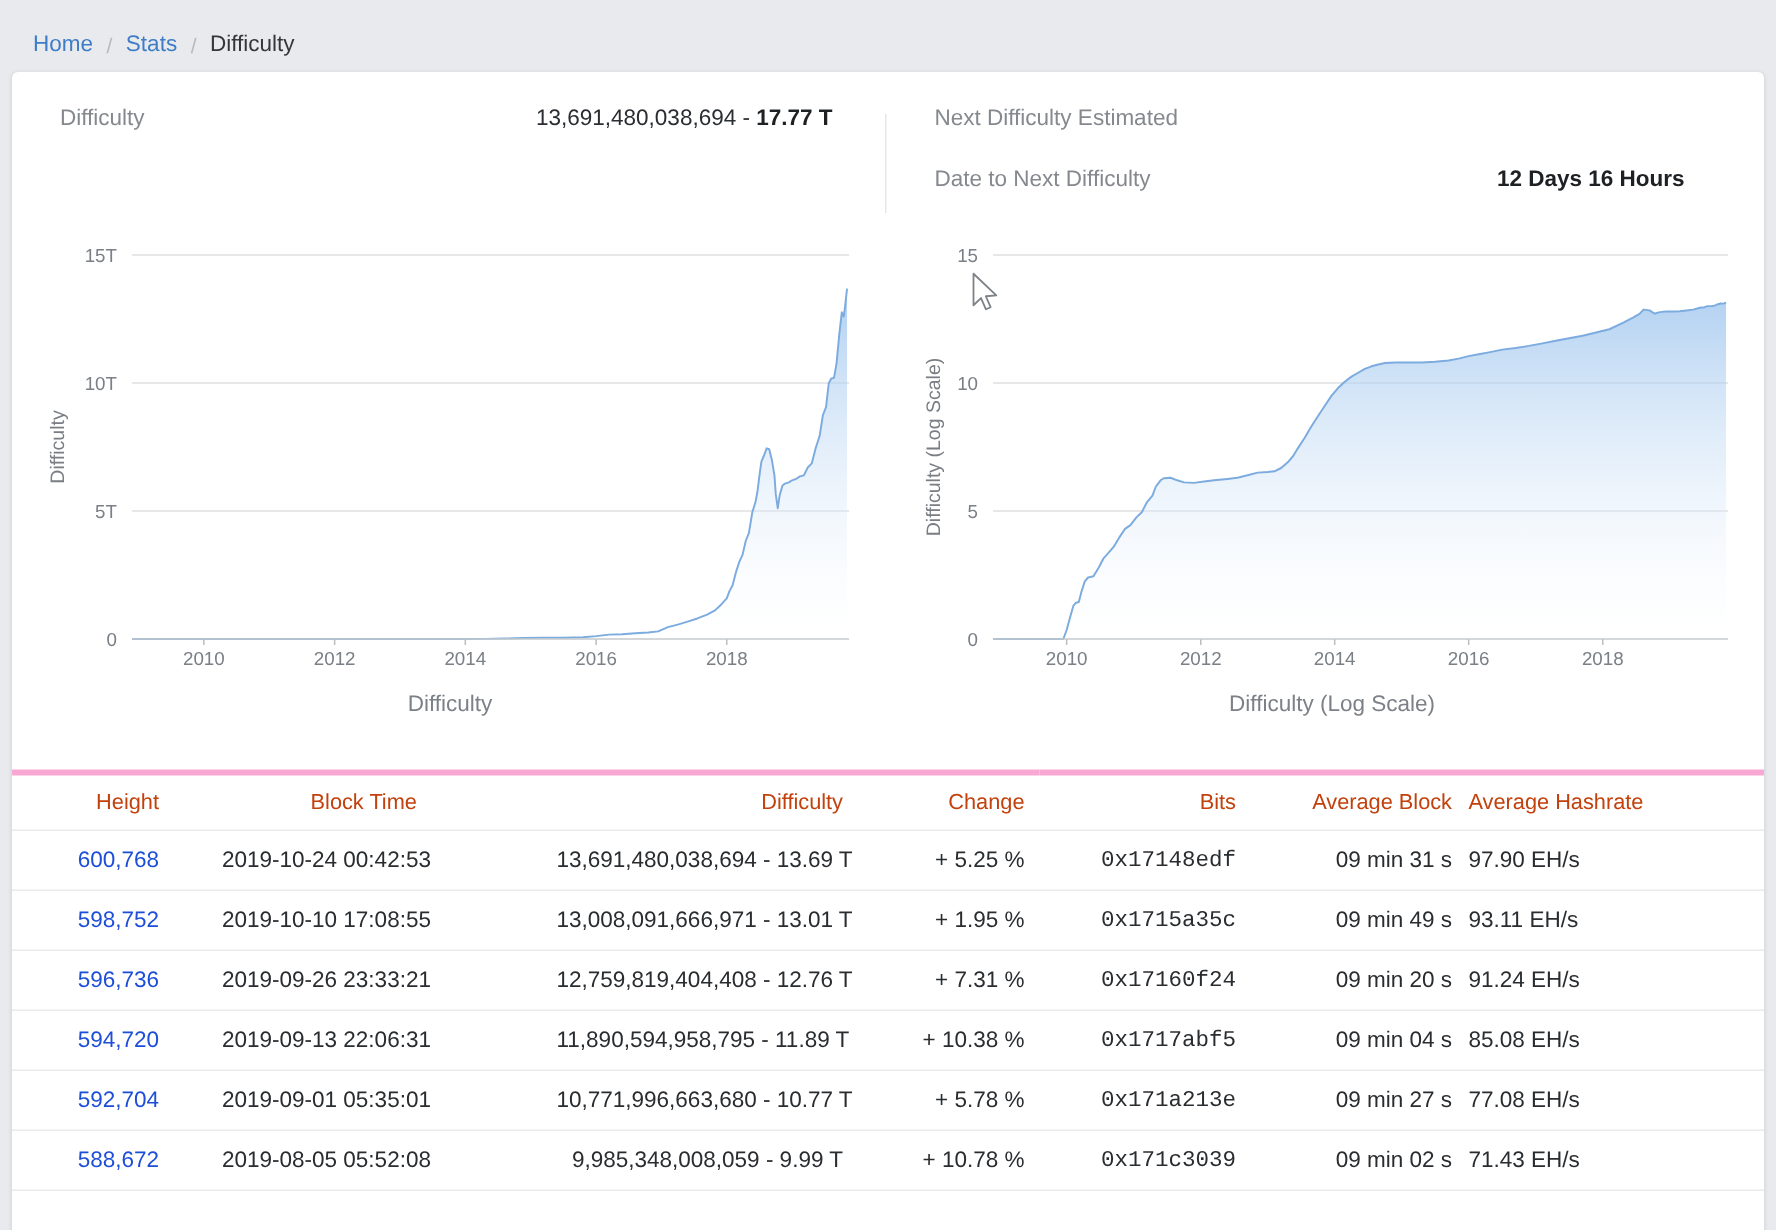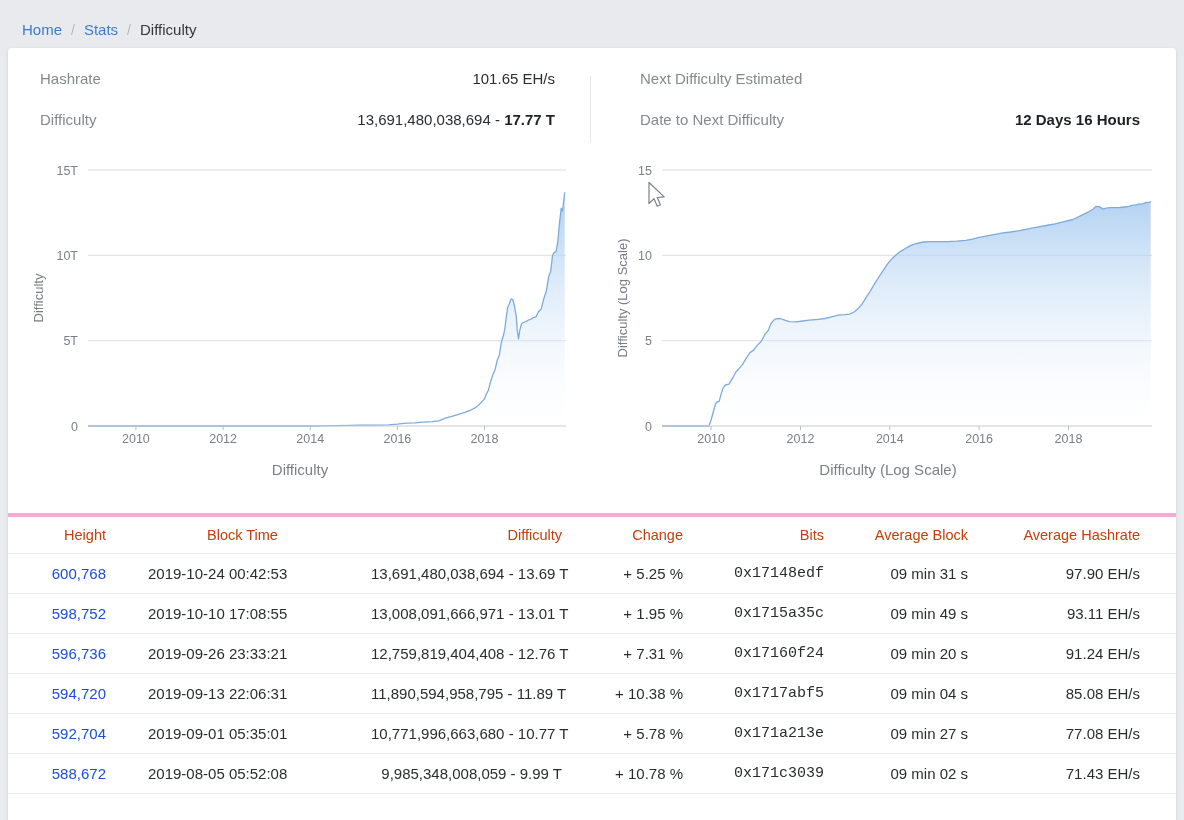--- a/index.html
+++ b/index.html
@@ -17,21 +17,21 @@
   .crumb-sep { color:#b6bac0; font-size:14px; }
 
   
   .card { position:absolute; left:8px; top:48px; width:1168px; height:812px;
           background:#fff; border-radius:4px 4px 0 0; box-shadow:0 1px 3px rgba(60,64,67,.18); }
 
   
   .stats { position:absolute; top:10px; left:0; width:100%; }
   .stats-col { position:absolute; top:0; }
   .stats-left { left:0; width:582px; }
-  .stats-right { left:583px; width:585px; }
+  .stats-right { left:566px; width:585px; }
   .stat-row { height:41px; display:flex; align-items:center; justify-content:space-between; }
   .stats-left .stat-row { padding:0 35px 0 32px; }
   .stats-right .stat-row { padding:0 36px 0 49px; }
   .stat-label { color:#85898e; font-size:15px; }
   .stat-value { color:#2a2d31; font-size:15px; white-space:nowrap; }
   .v-bold { font-weight:bold; color:#1e2124; }
   .stats-divider { position:absolute; left:582px; top:18px; width:1px; height:66px; background:#e5e7ea; }
 
   
   .chart { position:absolute; height:340px; }
@@ -52,21 +52,21 @@
   .blocks-table thead th { height:38px; font-weight:400; font-size:14.5px; color:#c2410c;
                   border-top:4px solid #f9a8d4; border-bottom:1px solid #e8eaec; }
   .blocks-table tbody td { height:40px; font-size:15px; color:#2a2d30; border-bottom:1px solid #e8eaec; white-space:nowrap; }
   .c-height   { text-align:right; padding-right:10px; }
   .c-time     { text-align:left;  padding-left:32px; }
   th.c-time   { text-align:center; padding-left:0; }
   .c-diff     { text-align:right; padding-right:10px; }
   .c-change   { text-align:right; padding-right:10px; }
   .c-bits     { text-align:right; padding-right:10px; }
   .c-avgblock { text-align:right; padding-right:10px; }
-  .c-avghash  { text-align:right; padding-right:36px; }
+  .c-avghash  { text-align:left; padding-right:36px; }
   tbody .c-time     { color:#676b70; }
   tbody .c-change   { color:#1e9e54; }
   tbody .c-bits     { font-family:"Liberation Mono", monospace; font-size:14px; color:#35393d; }
   tbody .c-avgblock { color:#676b70; }
   .height-link { color:#1d4ed8; text-decoration:none; cursor:pointer; }
 
   .cursor { position:absolute; left:646px; top:181px; }
 </style>
 </head>
 <body>
@@ -76,24 +76,20 @@
   <span class="crumb-sep">/</span>
   <a class="crumb link">Stats</a>
   <span class="crumb-sep">/</span>
   <span class="crumb current">Difficulty</span>
 </div>
 
 <div class="card">
 
   <div class="stats">
     <div class="stats-col stats-left">
-      <div class="stat-row">
-        <span class="stat-label">Hashrate</span>
-        <span class="stat-value"><span>101.65 EH/s</span><span class="v-bold"></span></span>
-      </div>
       <div class="stat-row">
         <span class="stat-label">Difficulty</span>
         <span class="stat-value"><span>13,691,480,038,694 - </span><span class="v-bold">17.77 T</span></span>
       </div>
     </div>
     <div class="stats-divider"></div>
     <div class="stats-col stats-right">
       <div class="stat-row">
         <span class="stat-label">Next Difficulty Estimated</span>
       </div>

